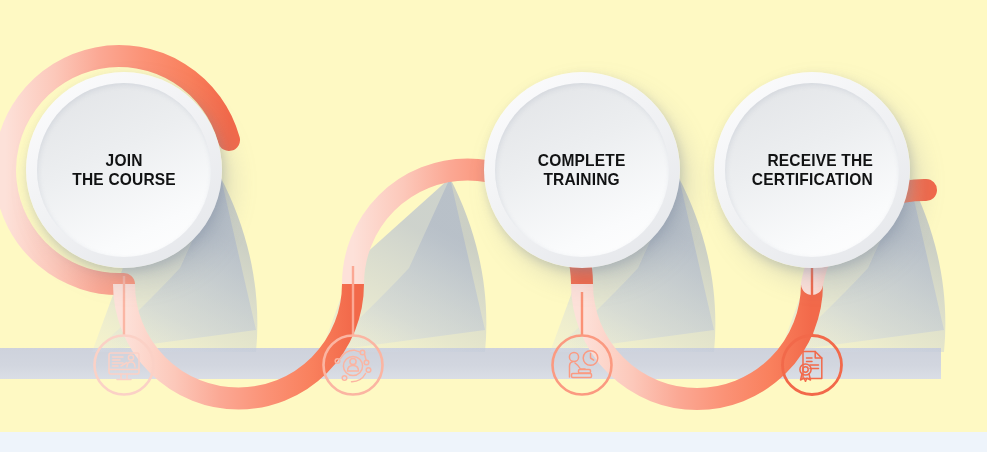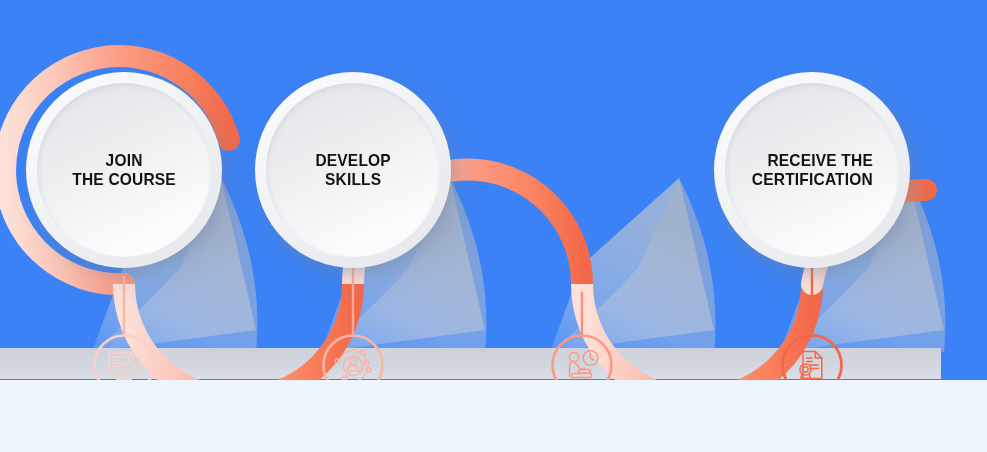--- a/index.html
+++ b/index.html
@@ -3,23 +3,23 @@
 <meta charset="utf-8">
 <style>
   html, body {
     margin: 0;
     padding: 0;
     background: #eef4fb;
   }
   #stage {
     position: relative;
     width: 987px;
-    height: 380px;
+    height: 432px;
     overflow: hidden;
-    background: #3b82f6;
+    background: #fef9c3;
     font-family: "Liberation Sans", sans-serif;
   }
 
   
   .ground-band {
     position: absolute;
     left: 0;
     top: 348px;
     width: 941px;
     height: 31px;
@@ -167,27 +167,27 @@
     <line x1="812" y1="266" x2="812" y2="336" stroke="#f2694a" stroke-width="2.4"></line>
   </svg>
 
   <div class="node" style="left:26px; top:72px;">
     <div class="disc-outer"></div>
     <div class="disc-inner"></div>
     <div class="label">JOIN
 THE COURSE</div>
   </div>
 
-  <div class="node" style="left:255px; top:72px;">
+
+  <div class="node" style="left:484px; top:72px;">
     <div class="disc-outer"></div>
     <div class="disc-inner"></div>
-    <div class="label">DEVELOP
-SKILLS</div>
-  </div>
-
+    <div class="label">COMPLETE
+TRAINING</div>
+  </div>
 
   <div class="node" style="left:714px; top:72px;text-align:right;">
     <div class="disc-outer"></div>
     <div class="disc-inner"></div>
     <div class="label">RECEIVE THE
 CERTIFICATION</div>
   </div>
 
   <div class="icon-node" style="left:93px; top:334px;">
     <svg width="62" height="62" viewBox="0 0 62 62">

